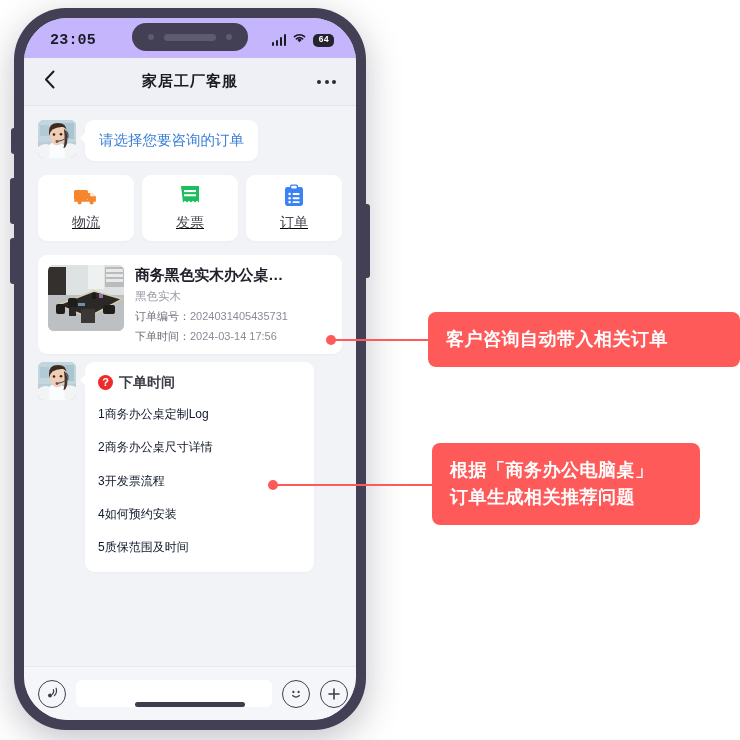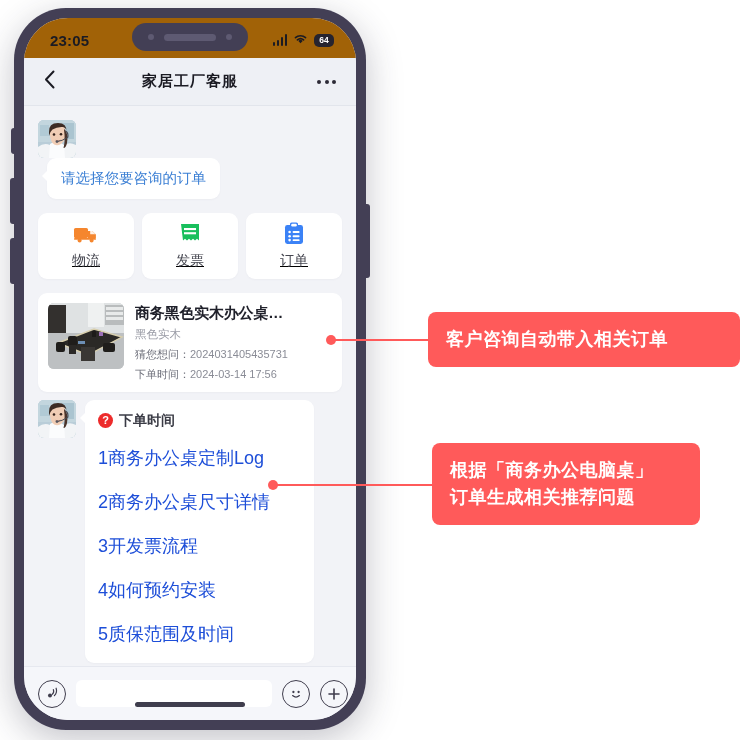--- a/index.html
+++ b/index.html
@@ -45,25 +45,26 @@
   }
   #btn-silent  { left: -3px; top: 120px; width: 4px; height: 26px; border-radius: 3px 0 0 3px;}
   #btn-volup   { left: -4px; top: 170px; width: 5px; height: 46px; border-radius: 3px 0 0 3px;}
   #btn-voldown { left: -4px; top: 230px; width: 5px; height: 46px; border-radius: 3px 0 0 3px;}
   #btn-power   { right: -4px; top: 196px; width: 5px; height: 74px; border-radius: 0 3px 3px 0;}
 
   
   #status-bar {
     position: relative;
     height: 40px;
-    background: #a16207;
+    background: #c4b5fd;
     display: flex;
     align-items: center;
     padding: 0 22px 0 26px;
     box-sizing: border-box;
+    font-family: Liberation Mono, monospace;
   }
   #status-time {
     font-size: 15px;
     font-weight: bold;
     color: #1b1b23;
     letter-spacing: 0.2px;
     margin-top: 4px;
   }
   #status-right {
     margin-left: auto;
@@ -132,21 +133,21 @@
 
   
   #chat-area {
     height: 560px;
     background: #f2f3f7;
     padding: 14px 14px 0 14px;
     box-sizing: border-box;
     overflow: hidden;
     position: relative;
   }
-  .msg-row { display: flex; align-items: flex-start; margin-bottom: 14px; flex-direction: column;}
+  .msg-row { display: flex; align-items: flex-start; margin-bottom: 14px;}
   .avatar {
     width: 38px; height: 38px;
     border-radius: 6px;
     flex: 0 0 38px;
     overflow: hidden;
     background: #c5d4de;
     position: relative;
   }
   .avatar svg { display:block; width:100%; height:100%;}
   .bubble {
@@ -264,22 +265,22 @@
     border-radius: 50%;
     background: #ed2b2b;
     color: #ffffff;
     font-size: 11px;
     font-weight: bold;
     display:flex; align-items:center; justify-content:center;
     line-height:1;
   }
   #guess-title { font-size: 14px; color: #3a3b45; font-weight: bold;}
   .guess-item {
-    font-size: 18px;
-    color: #1d4ed8;
+    font-size: 12px;
+    color: #0f172a;
     line-height: 1.78;
     cursor: pointer;
     white-space: nowrap;
     margin-top: 12px;
   }
 
   
   #input-bar {
     height: 54px;
     background: #f5f6fa;
@@ -499,21 +500,21 @@
             <rect x="55" y="40" width="12" height="9" rx="2" fill="#1f1d1b"></rect>
             <rect x="44" y="28" width="4" height="6" fill="#1d1b19"></rect>
             <rect x="51" y="29" width="4" height="4" fill="#9b6fb5"></rect>
             <rect x="30" y="38" width="7" height="3" fill="#6d8fb5"></rect>
           </svg>
         </div>
         <div id="order-info">
           <div id="order-title">商务黑色实木办公桌…</div>
           <div id="order-spec">黑色实木</div>
           <div class="order-meta">
-            <span>猜您想问：</span><span class="mv">2024031405435731</span>
+            <span>订单编号：</span><span class="mv">2024031405435731</span>
           </div>
           <div class="order-meta">
             <span>下单时间：</span><span class="mv">2024-03-14 17:56</span>
           </div>
         </div>
       </div>
 
       <div id="guess-row">
         <div class="avatar">
           <svg viewBox="0 0 38 38">

